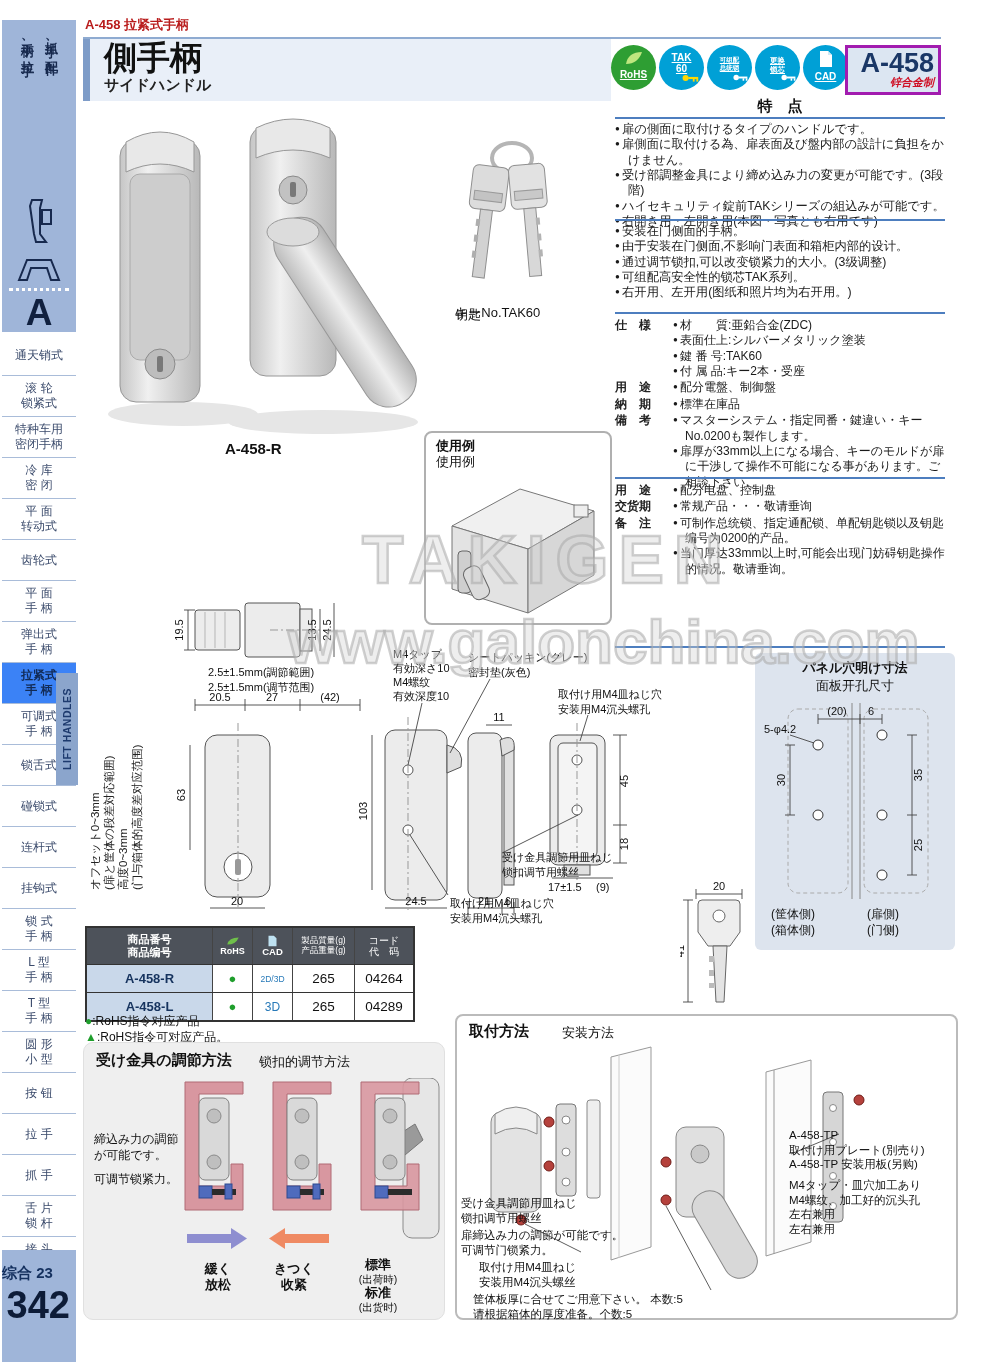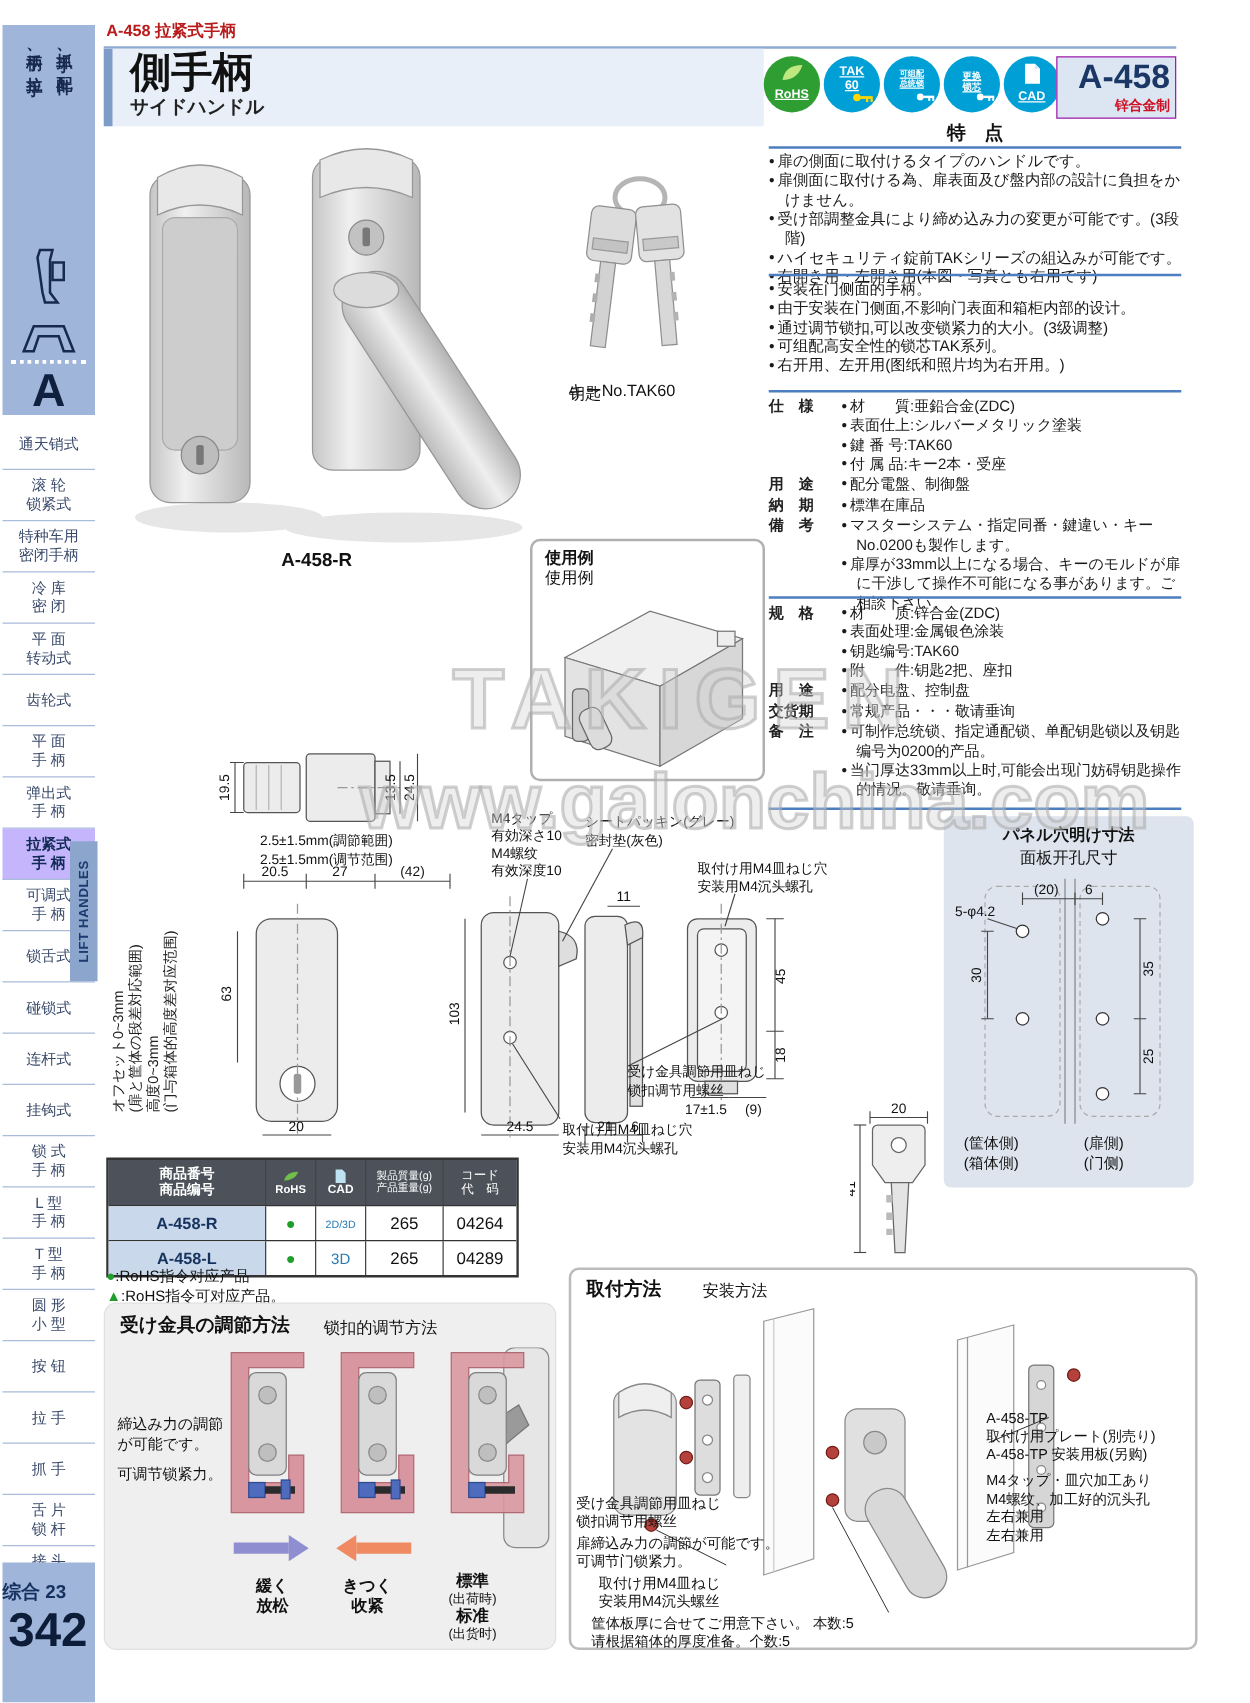--- a/index.html
+++ b/index.html
@@ -10,42 +10,42 @@
   .side-tab{left:2px;top:20px;width:74px;height:312px;background:#9fb5d9;}
   .vtitle{position:absolute;top:12px;left:0;right:0;height:170px;display:flex;justify-content:center;}
   .vtitle .vt{writing-mode:vertical-rl;font-size:13px;font-weight:bold;color:#17294e;letter-spacing:2px;margin:0 3px;}
   .tab-icons{position:absolute;top:178px;left:0;right:0;text-align:center;}
   .tab-dots{position:absolute;top:268px;left:7px;width:60px;border-top:3px dotted #fff;}
   .tab-A{position:absolute;top:272px;left:0;right:0;text-align:center;font-size:37px;font-weight:bold;color:#10203f;}
   .sb-list{left:2px;top:335px;width:74px;}
   .sb-item{min-height:34px;display:flex;flex-direction:column;justify-content:center;align-items:center;
            border-bottom:1px solid #a9bcd9;padding:3px 0;font-size:12px;color:#3a4a6b;line-height:1.25;text-align:center;}
   .sb-item .l:empty{display:none;}
-  .sb-item.active{background:#c4b5fd;color:#122b56;font-weight:bold;}
+  .sb-item.active{background:#3b82f6;color:#122b56;font-weight:bold;}
   .lift-strip{left:56px;top:673px;width:22px;height:112px;background:#8ba5cc;overflow:visible;}
   .lift-strip .rot{position:absolute;width:112px;height:22px;left:-45px;top:45px;transform:rotate(-90deg);
            font-size:10.5px;font-weight:bold;color:#1d3a6e;text-align:center;line-height:22px;letter-spacing:0.5px;}
   .sb-footer{left:2px;top:1250px;width:74px;height:112px;background:#9fb5d9;}
   .sb-footer .ref{margin-top:14px;text-align:left;font-size:15px;font-weight:bold;color:#14305e;}
   .sb-footer .pg{text-align:right;padding-right:6px;font-size:38px;font-weight:bold;color:#0d1c38;line-height:1.2;}
   
   .cat-code{left:85px;top:16px;font-size:13px;font-weight:bold;color:#b91c1c;}
   .top-line{left:83px;top:37px;width:858px;height:2px;background:#8fabd1;}
   .title-block{left:83px;top:39px;width:528px;height:62px;background:#e9eff8;border-left:7px solid #7e9cc8;padding-left:14px;box-sizing:border-box;}
   .title-block .t{font-size:33px;font-weight:bold;color:#111;line-height:1.1;margin-top:1px;}
   .title-block .s{font-size:15px;font-weight:bold;color:#222;}
   .icon-row{left:611px;top:45px;display:flex;gap:3px;}
   .circ{width:45px;height:45px;border-radius:50%;position:relative;color:#fff;text-align:center;flex:none;text-decoration:underline;}
   .c-green{background:#2e9e33;}
   .c-blue{background:#00a0d6;}
   .circ .big{font-size:10px;font-weight:bold;line-height:1.05;}
   .circ .tiny{font-size:6.5px;font-weight:bold;line-height:1.2;}
-  .badge{left:845px;top:45px;width:96px;height:50px;background:#dce6f2;border:1px solid #a21caf;box-sizing:border-box;}
+  .badge{left:845px;top:45px;width:96px;height:50px;background:#dce6f2;border:3px solid #a21caf;box-sizing:border-box;}
   .badge .model{font-size:27px;font-weight:bold;color:#1a3766;text-align:right;padding:2px 4px 0 0;line-height:1;}
-  .badge .mat{position:absolute;bottom:2px;right:4px;font-size:11px;font-weight:bold;color:#cf1126;}
+  .badge .mat{position:absolute;bottom:2px;right:4px;font-size:11px;font-weight:bold;color:#cf1126;font-style:italic;}
   
   .rc-head{left:615px;top:97px;width:330px;text-align:center;font-size:15px;font-weight:bold;color:#111;}
   .hline{height:2px;background:#4d7ebf;width:330px;left:615px;}
   .bullets .bullet{padding-left:13px;text-indent:-13px;}
   .bullets .bullet::before{content:"● ";font-size:8px;vertical-align:2px;}
   .feat{left:615px;width:330px;font-size:12.3px;line-height:1.25;color:#1a1a1a;}
   .spec{left:615px;width:330px;font-size:12px;line-height:1.28;color:#1a1a1a;}
   .spec-row{display:flex;margin-bottom:1px;}
   .spec-label{width:58px;font-weight:bold;color:#222;flex:none;}
   .spec-bullets{width:272px;}
@@ -371,29 +371,20 @@
       <div class="spec-bullets">
         <div class="bullet">マスターシステム・指定同番・鍵違い・キーNo.0200も製作します。</div>
         <div class="bullet">扉厚が33mm以上になる場合、キーのモルドが扉に干渉して操作不可能になる事があります。ご相談下さい。</div>
       </div>
     </div>
 
 </div>
 <div class="abs hline" style="top:477px"></div>
 <div class="abs spec" style="top:483px">
 
-    <div class="spec-row">
-      <div class="spec-label">规　格</div>
-      <div class="spec-bullets">
-        <div class="bullet">材　　质:锌合金(ZDC)</div>
-        <div class="bullet">表面处理:金属银色涂装</div>
-        <div class="bullet">钥匙编号:TAK60</div>
-        <div class="bullet">附　　件:钥匙2把、座扣</div>
-      </div>
-    </div>
 
     <div class="spec-row">
       <div class="spec-label">用　途</div>
       <div class="spec-bullets">
         <div class="bullet">配分电盘、控制盘</div>
       </div>
     </div>
 
     <div class="spec-row">
       <div class="spec-label">交货期</div>

